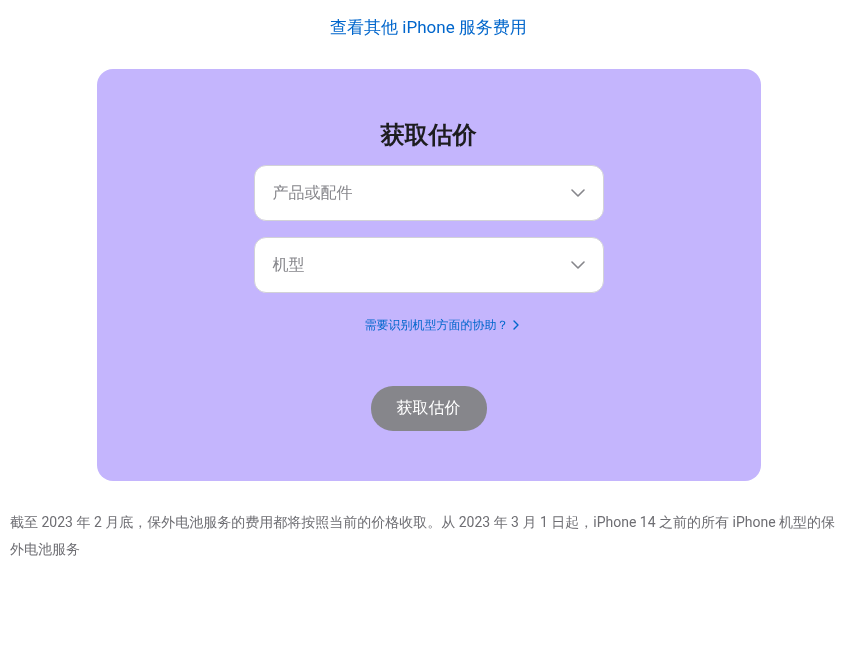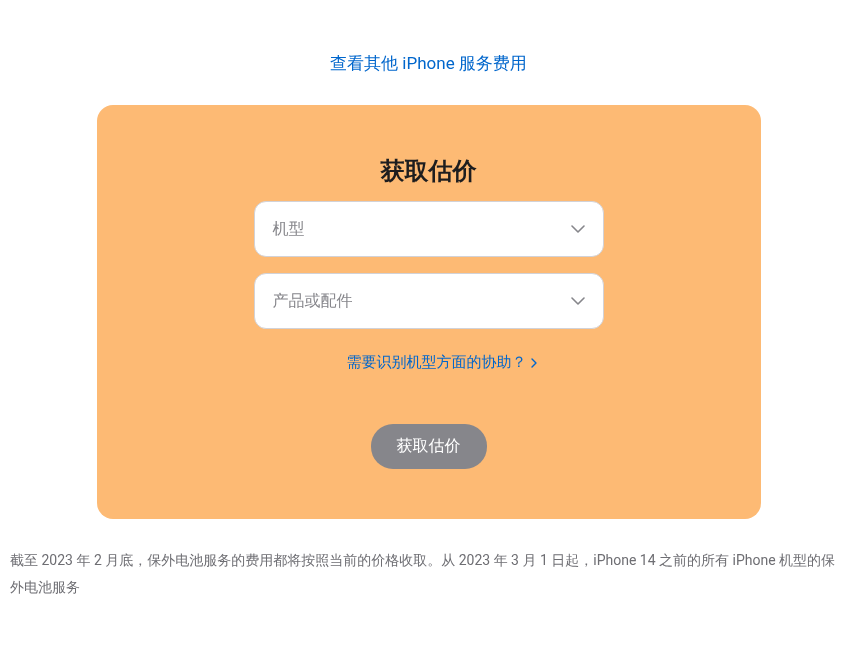--- a/index.html
+++ b/index.html
@@ -9,30 +9,30 @@
     }
     body {
       font-family: -apple-system, BlinkMacSystemFont, "Segoe UI", Roboto, Helvetica, Arial, sans-serif;
       background: #ffffff;
       width: 857px;
       height: 663px;
       position: relative;
     }
     .top-link {
       text-align: center;
-      padding-top: 52px;
+      padding-top: 16px;
       padding-bottom: 30px;
     }
     .top-link a {
       color: #0066cc;
       text-decoration: none;
       font-size: 17px;
     }
     .card {
-      background: #fdba74;
+      background: #c4b5fd;
       border-radius: 16px;
       width: 664px;
       margin: 0 auto;
       padding: 50px 40px 50px 40px;
       text-align: center;
     }
     .card-title {
       font-size: 24px;
       font-weight: 600;
       color: #1d1d1f;
@@ -73,21 +73,21 @@
     .chevron svg {
       width: 14px;
       height: 8px;
       display: block;
     }
     .help-link {
       display: inline-flex;
       align-items: center;
       color: #0066cc;
       text-decoration: none;
-      font-size: 15px;
+      font-size: 12px;
       margin-top: 8px;
       margin-bottom: 52px;
       margin-left: 26px;
     }
     .help-link .arrow {
       margin-left: 4px;
     }
     .estimate-btn {
       background: #86868b;
       color: #ffffff;
@@ -112,32 +112,32 @@
 
 <div class="top-link">
   <a href="#">查看其他 iPhone 服务费用</a>
 </div>
 
 <div class="card">
   <div class="card-title">获取估价</div>
 
   <div class="select-wrapper">
     <div class="select-box">
-      <span>机型</span>
+      <span>产品或配件</span>
       <span class="chevron">
         <svg viewBox="0 0 14 8" fill="none">
             <path d="M1 1L7 7L13 1" stroke="#86868b" stroke-width="1.6" stroke-linecap="round" stroke-linejoin="round"></path>
           </svg>
       </span>
     </div>
   </div>
 
   <div class="select-wrapper">
     <div class="select-box">
-      <span>产品或配件</span>
+      <span>机型</span>
       <span class="chevron">
         <svg viewBox="0 0 14 8" fill="none">
             <path d="M1 1L7 7L13 1" stroke="#86868b" stroke-width="1.6" stroke-linecap="round" stroke-linejoin="round"></path>
           </svg>
       </span>
     </div>
   </div>
 
   <a href="#" class="help-link">
     <span>需要识别机型方面的协助？</span>

